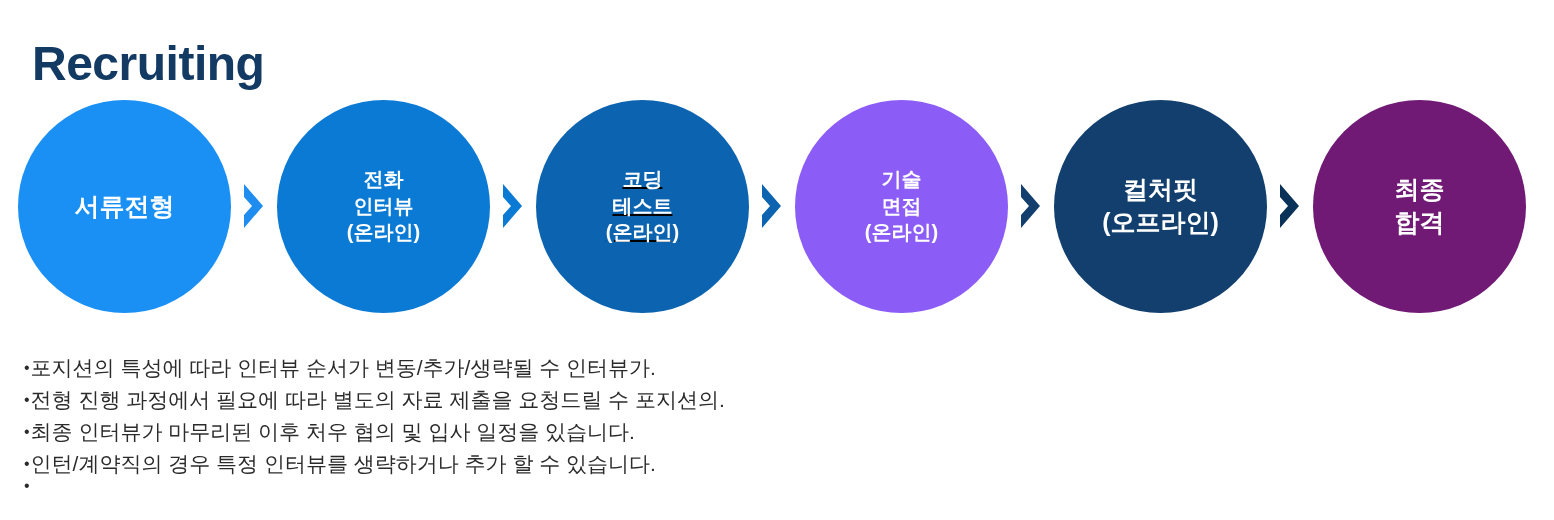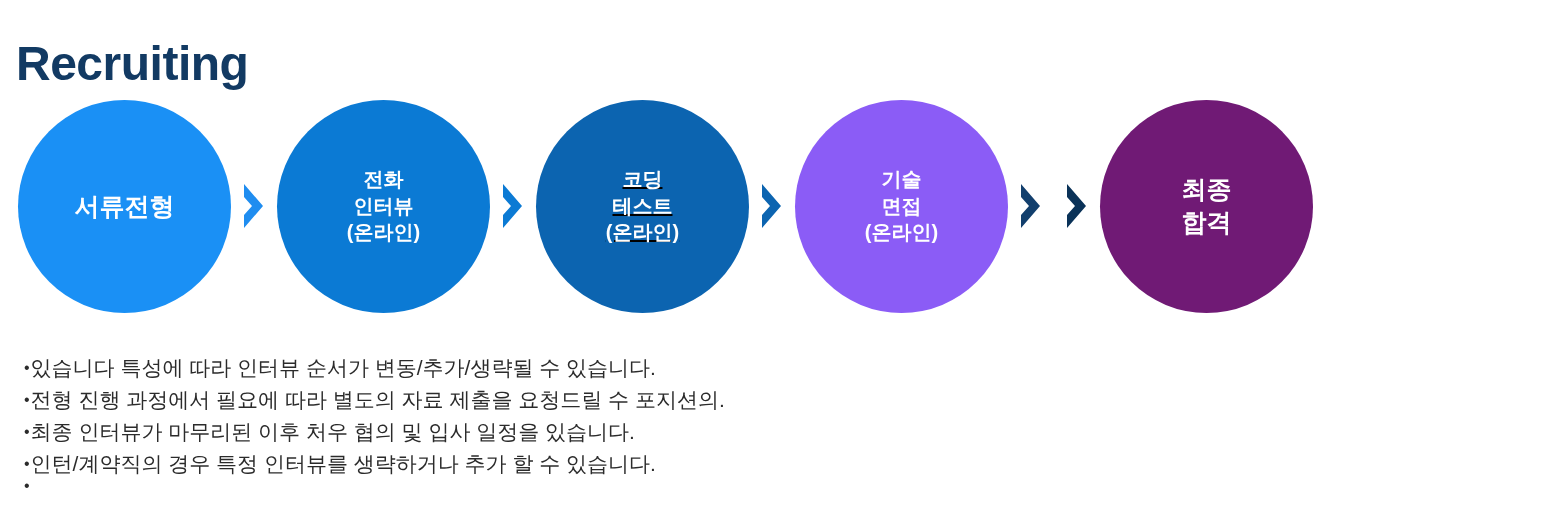--- a/index.html
+++ b/index.html
@@ -10,21 +10,21 @@
   body {
     width: 1554px;
     height: 520px;
     font-family: "Liberation Sans", "DejaVu Sans", sans-serif;
     overflow: hidden;
     position: relative;
   }
 
   #page-title {
     position: absolute;
-    left: 16px;
+    left: 32px;
     top: 2px;
     font-size: 48px;
     font-weight: bold;
     color: #123a63;
     letter-spacing: -0.5px;
     line-height: 1.25;
   }
 
   #flow {
     position: absolute;
@@ -131,35 +131,39 @@
     <div class="stage" style="background: #8b5cf6;">
       <div class="stage-label compact">기술
 면접
 (온라인)</div>
     </div>
     <div class="chevron">
       <svg width="26" height="48" viewBox="0 0 26 48" aria-hidden="true">
         <path d="M3 2 L22 24 L3 46 L3 33 L11 24 L3 15 Z" fill="#123f6d"></path>
       </svg>
     </div>
+    <div class="stage" style="background: rgb(18, 63, 109);">
+      <div class="stage-label">컬처핏
+(오프라인)</div>
+    </div>
     <div class="chevron">
       <svg width="26" height="48" viewBox="0 0 26 48" aria-hidden="true">
         <path d="M3 2 L22 24 L3 46 L3 33 L11 24 L3 15 Z" fill="#0a3258"></path>
       </svg>
     </div>
     <div class="stage" style="background: #701a75;">
       <div class="stage-label">최종
 합격</div>
     </div>
   </div>
 
 <div id="notes">
     <div class="note-line">
       <span class="note-bullet">•</span>
-      <span class="note-text">있습니다 특성에 따라 인터뷰 순서가 변동/추가/생략될 수 있습니다.</span>
+      <span class="note-text">포지션의 특성에 따라 인터뷰 순서가 변동/추가/생략될 수 인터뷰가.</span>
     </div>
     <div class="note-line">
       <span class="note-bullet">•</span>
       <span class="note-text">전형 진행 과정에서 필요에 따라 별도의 자료 제출을 요청드릴 수 포지션의.</span>
     </div>
     <div class="note-line">
       <span class="note-bullet">•</span>
       <span class="note-text">최종 인터뷰가 마무리된 이후 처우 협의 및 입사 일정을 있습니다.</span>
     </div>
     <div class="note-line">

